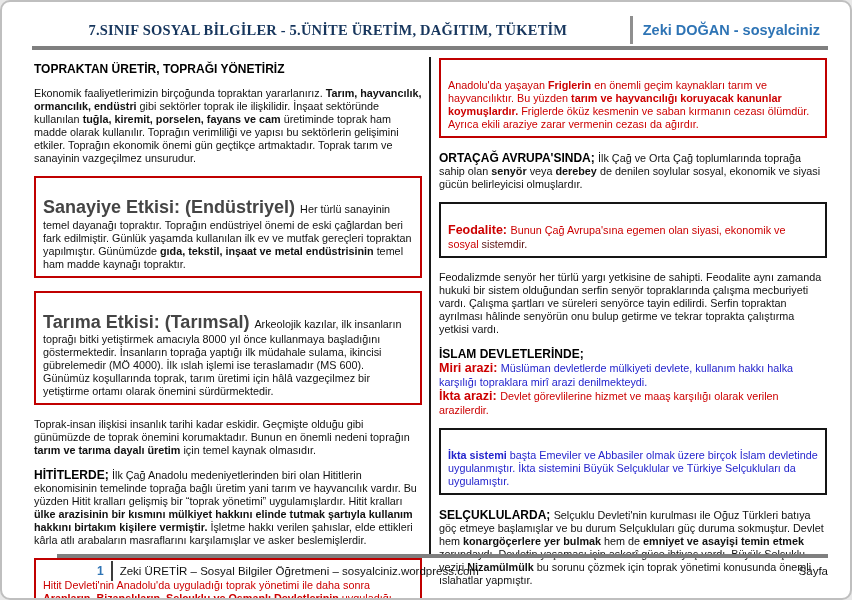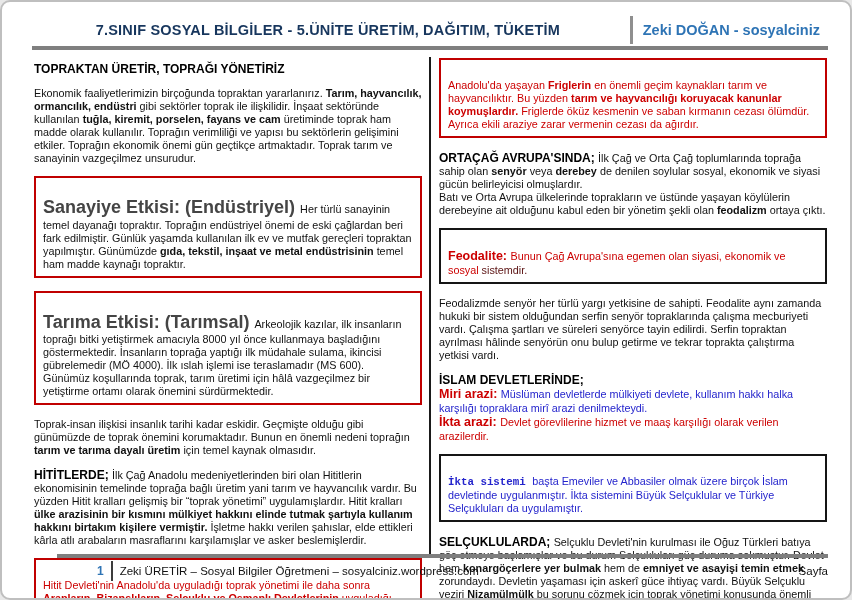--- a/index.html
+++ b/index.html
@@ -7,21 +7,21 @@
     position:relative; width:852px; height:600px; margin:0 auto;
     background:#ffffff; box-sizing:border-box;
     border:2px solid #bfbfbf; border-radius:10px;
     font-family:"Liberation Sans", sans-serif;
     color:#111111; overflow:hidden;
   }
   
   .header { position:absolute; left:30px; top:12px; right:22px; height:32px;
             display:flex; align-items:center; }
   .header-title { flex:1; text-align:center; font-size:14.5px; font-weight:bold;
-                  color:var(--navy); letter-spacing:.2px; }
+                  color:var(--navy); letter-spacing:.2px;font-family:Liberation Serif, serif; }
   .header-sep { width:3px; height:28px; background:#8f8f8f; margin:0 10px 0 6px; }
   .header-author { font-size:14.5px; font-weight:bold; color:var(--steelblue);
                    white-space:nowrap; padding-right:8px; }
   .header-rule { position:absolute; left:30px; right:22px; top:44px; height:4px;
                  background:#7f7f7f; }
   
   .col { position:absolute; width:388px; font-size:10.8px; line-height:1.2; }
   .col-left  { left:32px;  top:60px; }
   .col-right { left:437px; top:56px; }
   .col-divider { position:absolute; left:427px; top:55px; height:497px; width:2px;
@@ -33,21 +33,21 @@
   .para { margin:0; }
   
   .run-plain {}
   .run-bold { font-weight:bold; }
   .run-title { font-weight:bold; font-size:18px; color:var(--title-gray); }
   .run-heading { font-weight:bold; font-size:12px; color:#000000; }
   .run-red { color:var(--red); }
   .run-red-bold { color:var(--red); font-weight:bold; }
   .run-red-title { color:var(--red); font-weight:bold; font-size:12.5px; }
   .run-blue { color:var(--blue); }
-  .run-blue-bold { color:var(--blue); font-weight:bold;font-family:Liberation Mono, monospace; }
+  .run-blue-bold { color:var(--blue); font-weight:bold; }
   .run-maroon { color:#5a1212; }
   
   .footer-rule { position:absolute; left:55px; right:22px; top:552px; height:4px;
                  background:#7f7f7f; }
   .footer { position:absolute; left:55px; right:22px; top:558px; height:22px;
             display:flex; align-items:center; font-size:11.5px; }
   .page-num { color:var(--steelblue); font-weight:bold; font-size:12px;
               margin-left:40px; }
   .footer-bar { width:2px; height:20px; background:#3c3c3c; margin:0 7px 0 7px; }
   .footer-text { color:#111; }
@@ -88,21 +88,20 @@
         <p class="para"><span class="run run-red">Hitit Devleti'nin Anadolu'da uyguladığı toprak yönetimi ile daha sonra </span><span class="run run-red-bold">Arapların, Bizanslıların, Selçuklu ve Osmanlı Devletlerinin </span><span class="run run-red">uyguladığı toprak sistemi arasında benzerlikler bulunmaktadır. Tarih boyunca tarımsal ağırlıklı bir ekonomik yapının hâkim olduğu devletler benzer sistemler uygulamıştır.</span></p>
       </div>
     </div>
   <div class="col-divider"></div>
   <div class="col col-right">
       <div class="box box-red">
         <p class="para"><span class="run run-red">Anadolu'da yaşayan </span><span class="run run-red-bold">Friglerin </span><span class="run run-red">en önemli geçim kaynakları tarım ve hayvancılıktır. Bu yüzden </span><span class="run run-red-bold">tarım ve hayvancılığı koruyacak kanunlar koymuşlardır. </span><span class="run run-red">Friglerde öküz kesmenin ve saban kırmanın cezası ölümdür. Ayrıca ekili araziye zarar vermenin cezası da ağırdır.</span></p>
       </div>
       <div class="pblock">
         <p class="para"><span class="run run-heading">ORTAÇAĞ AVRUPA'SINDA; </span><span class="run run-plain">İlk Çağ ve Orta Çağ toplumlarında toprağa sahip olan </span><span class="run run-bold">senyör </span><span class="run run-plain">veya </span><span class="run run-bold">derebey </span><span class="run run-plain">de denilen soylular sosyal, ekonomik ve siyasi gücün belirleyicisi olmuşlardır.</span></p>
-        <p class="para"><span class="run run-plain">Batı ve Orta Avrupa ülkelerinde toprakların ve üstünde yaşayan köylülerin derebeyine ait olduğunu kabul eden bir yönetim şekli olan </span><span class="run run-bold">feodalizm </span><span class="run run-plain">ortaya çıktı.</span></p>
       </div>
       <div class="box box-black">
         <p class="para"><span class="run run-red-title">Feodalite: </span><span class="run run-red">Bunun Çağ Avrupa'sına egemen olan siyasi, ekonomik ve sosyal </span><span class="run run-maroon">sistemdir.</span></p>
       </div>
       <div class="pblock">
         <p class="para"><span class="run run-plain">Feodalizmde senyör her türlü yargı yetkisine de sahipti. Feodalite aynı zamanda hukuki bir sistem olduğundan serfin senyör topraklarında çalışma mecburiyeti vardı. Çalışma şartları ve süreleri senyörce tayin edilirdi. Serfin topraktan ayrılması hâlinde senyörün onu bulup getirme ve tekrar toprakta çalıştırma yetkisi vardı.</span></p>
       </div>
       <div class="pblock">
         <p class="para"><span class="run run-heading">İSLAM DEVLETLERİNDE;</span></p>
         <p class="para"><span class="run run-red-title">Miri arazi: </span><span class="run run-blue">Müslüman devletlerde mülkiyeti devlete, kullanım hakkı halka karşılığı topraklara mirî arazi denilmekteydi.</span></p>

